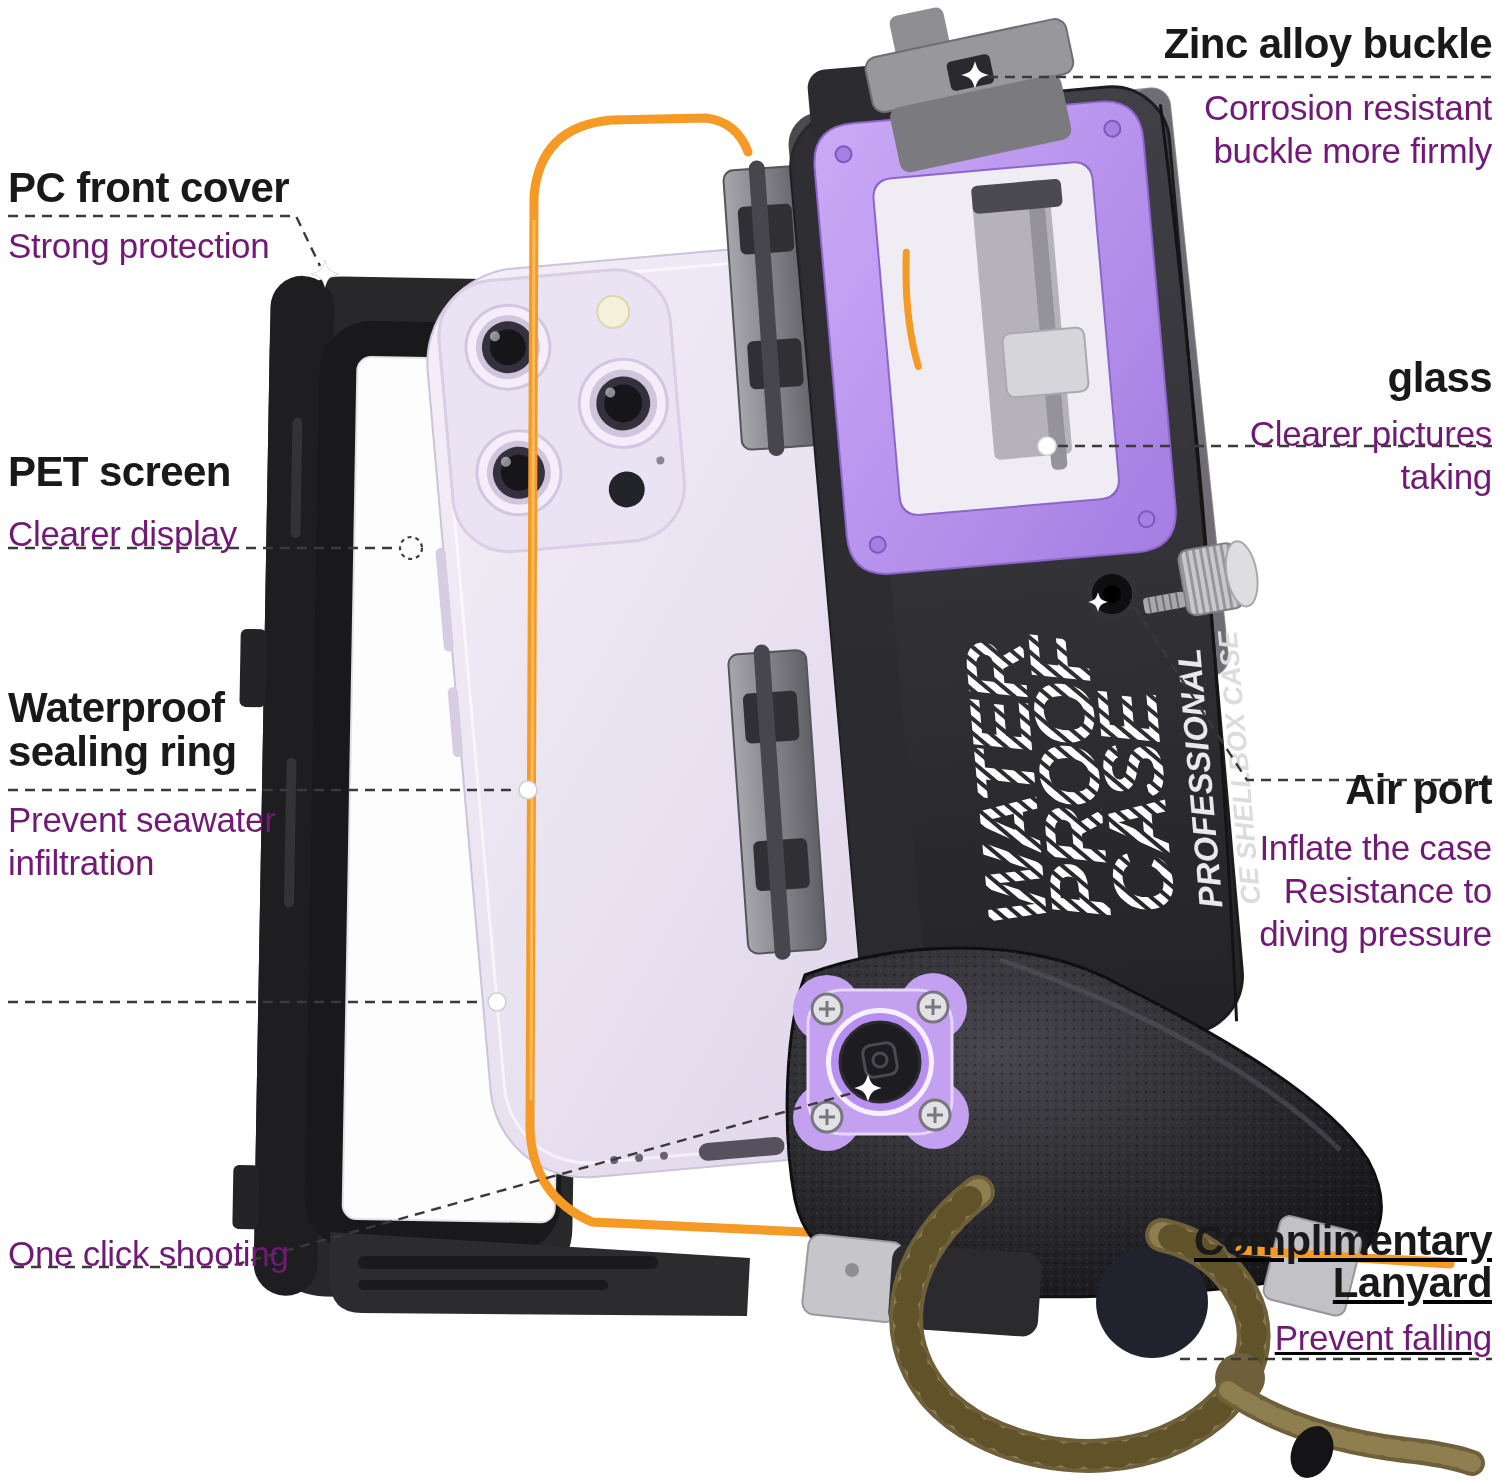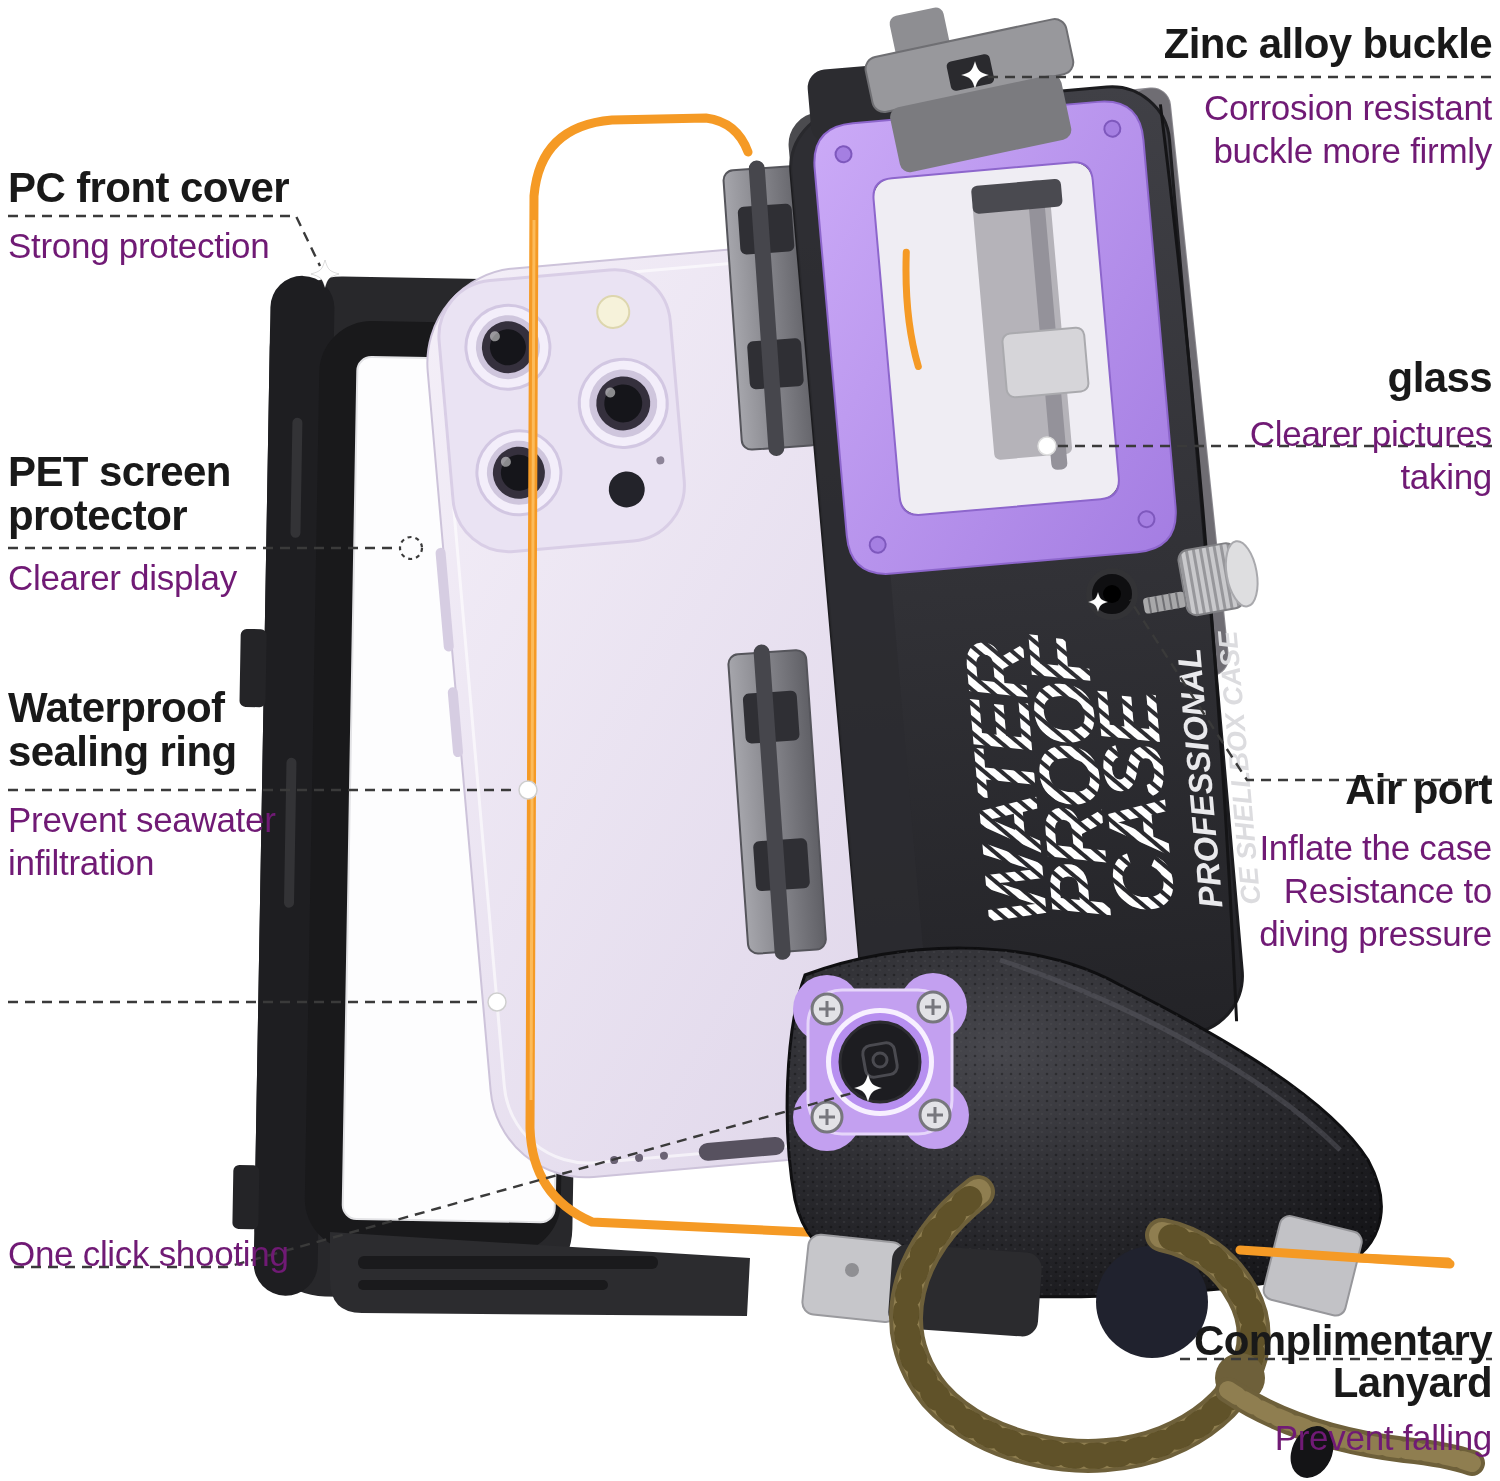--- a/index.html
+++ b/index.html
@@ -262,21 +262,20 @@
   </g>
 </svg>
 
 <div class="label" style="left:8px;top:166px;">
   <div class="t">PC front cover</div>
   <div class="d" style="margin-top:14px;">Strong protection</div>
 </div>
 
 <div class="label" style="left:8px;top:450px;">
   <div class="t">PET screen</div>
-  <div class="t">protector</div>
   <div class="d" style="margin-top:18px;">Clearer display</div>
 </div>
 
 <div class="label" style="left:8px;top:686px;">
   <div class="t">Waterproof</div>
   <div class="t">sealing ring</div>
   <div class="d" style="margin-top:24px;">Prevent seawater</div>
   <div class="d">infiltration</div>
 </div>
 
@@ -297,19 +296,19 @@
   <div class="d">taking</div>
 </div>
 
 <div class="label right" style="right:8px;top:768px;">
   <div class="t">Air port</div>
   <div class="d" style="margin-top:14px;">Inflate the case</div>
   <div class="d">Resistance to</div>
   <div class="d">diving pressure</div>
 </div>
 
-<div class="label right" style="right:8px;top:1320px;">
+<div class="label right" style="right:8px;top:1220px;text-decoration:underline;">
   <div class="t" style="line-height:42px;">Complimentary</div>
   <div class="t" style="line-height:42px;">Lanyard</div>
   <div class="d" style="margin-top:12px;">Prevent falling</div>
 </div>
 
 </div>
 
 </body></html>

